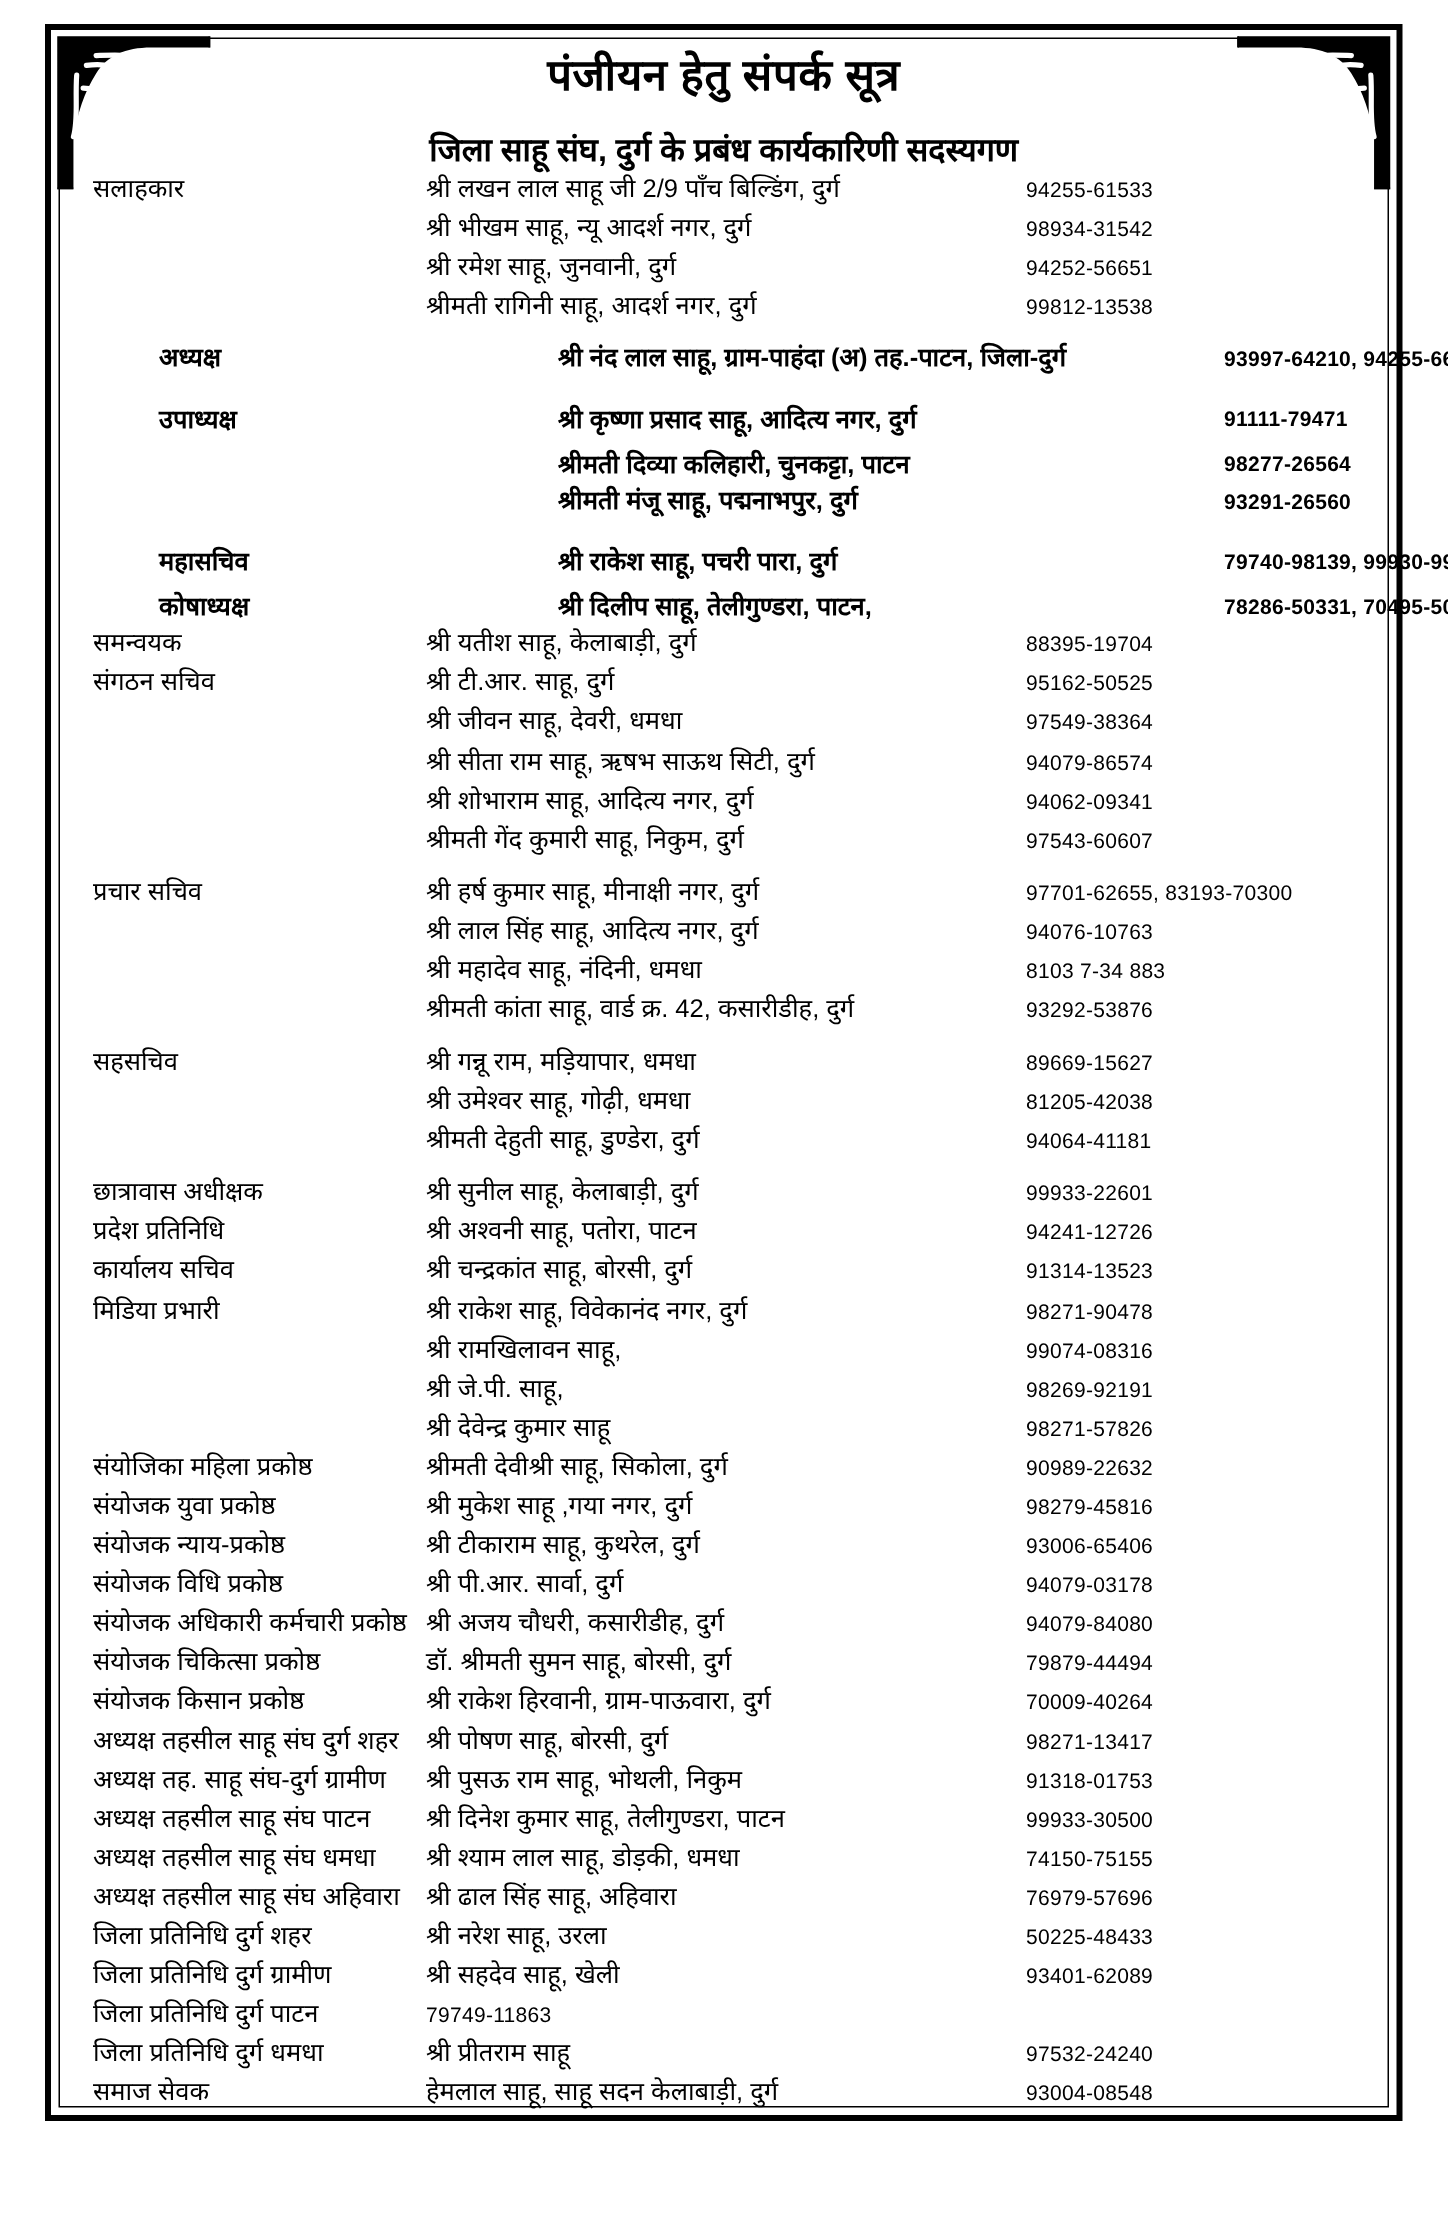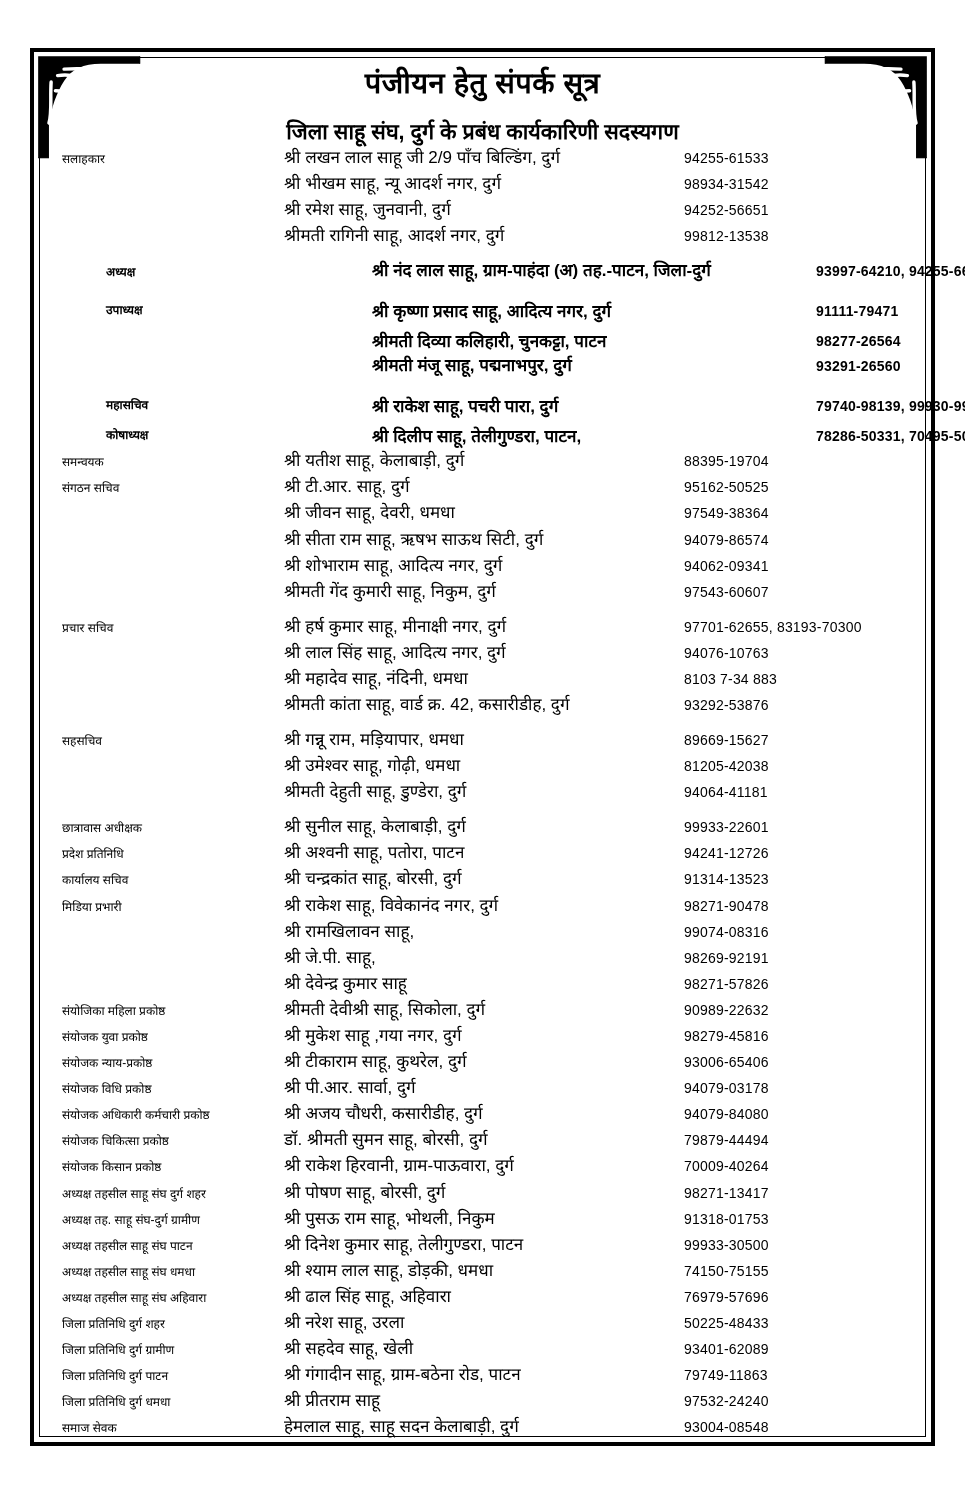--- a/index.html
+++ b/index.html
@@ -10,21 +10,21 @@
     background: #ffffff;
     font-family: "Liberation Sans", "DejaVu Sans", sans-serif;
     color: #000000;
     overflow: hidden;
   }
 
   
   .frame-outer {
     position: absolute;
     left: 30px;
-    top: 48px;
+    top: 16px;
     width: 905px;
     height: 1398px;
     border: 4px solid #000;
     background: #fff;
   }
   .frame-inner {
     position: absolute;
     left: 5px;
     top: 5px;
     right: 5px;
@@ -75,21 +75,21 @@
   }
 
   .row {
     display: flex;
     align-items: baseline;
     height: 26.1px;
   }
   .row.gap    { height: 35px; }
   .row.gap-sm { height: 30px; align-items: center; }
 
-  .c-role  { width: 222px; flex: 0 0 222px; font-size: 12px; line-height: 1.15; white-space: nowrap; }
+  .c-role  { width: 222px; flex: 0 0 222px; font-size: 17px; line-height: 1.15; white-space: nowrap; }
   .c-name  { width: 400px; flex: 0 0 400px; font-size: 17px; line-height: 1.15; white-space: nowrap; }
   .c-phone { flex: 1 1 auto; font-size: 14px; line-height: 1.15; white-space: nowrap; letter-spacing: 0.2px; }
 
   .row.bold .c-role,
   .row.bold .c-name,
   .row.bold .c-phone { font-weight: 700; margin-left: 44px; }
 
   .c-role:empty::after, .c-name:empty::after { content: ""; }
 </style>
 </head>
@@ -363,21 +363,20 @@
         <div class="c-name">श्री नरेश साहू, उरला</div>
         <div class="c-phone">50225-48433</div>
       </div>
       <div class="row">
         <div class="c-role">जिला प्रतिनिधि दुर्ग ग्रामीण</div>
         <div class="c-name">श्री सहदेव साहू, खेली</div>
         <div class="c-phone">93401-62089</div>
       </div>
       <div class="row">
         <div class="c-role">जिला प्रतिनिधि दुर्ग पाटन</div>
-        <div class="c-name">श्री गंगादीन साहू, ग्राम-बठेना रोड, पाटन</div>
         <div class="c-phone">79749-11863</div>
       </div>
       <div class="row">
         <div class="c-role">जिला प्रतिनिधि दुर्ग धमधा</div>
         <div class="c-name">श्री प्रीतराम साहू</div>
         <div class="c-phone">97532-24240</div>
       </div>
       <div class="row">
         <div class="c-role">समाज सेवक</div>
         <div class="c-name">हेमलाल साहू, साहू सदन केलाबाड़ी, दुर्ग</div>

